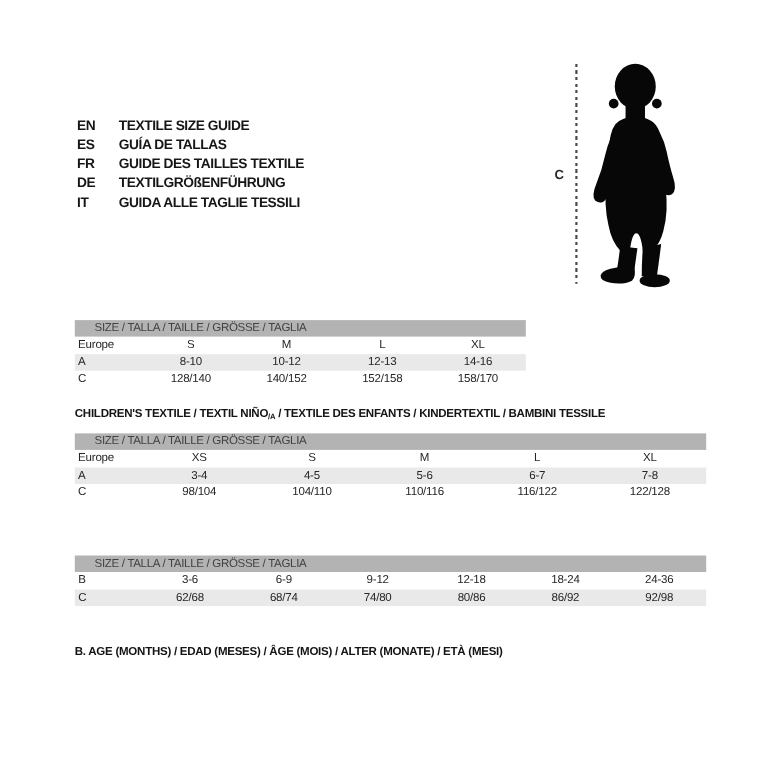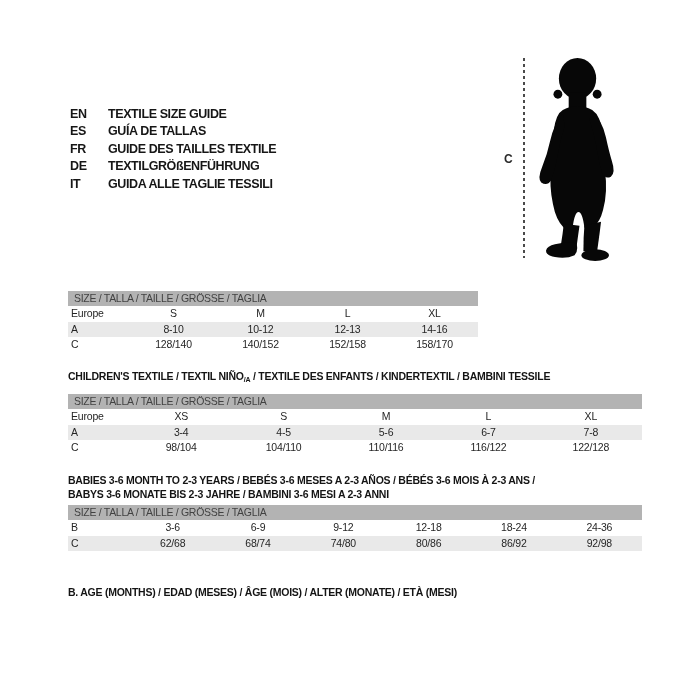--- a/index.html
+++ b/index.html
@@ -36,25 +36,25 @@
   #title2 { top:369px; }
   #title3 { top:473px; }
 
   .tbl { position:absolute; left:68px; }
   #tbl1 { top:291px; width:410px; }
   #tbl2 { top:394px; width:574px; }
   #tbl3 { top:505px; width:574px; }
 
   .tbl-bar {
     height:15px; line-height:15px; background:#b3b3b3; color:#424242;
-    font-size:10.5px; letter-spacing:-0.3px; padding-left:6px; white-space:nowrap;
+    font-size:10.5px; letter-spacing:-0.3px; padding-left:18px; white-space:nowrap;
   }
   .tbl-row {
     display:flex; height:15.5px; line-height:15.5px; font-size:10.5px;
-    letter-spacing:-0.2px; color:#262626;
+    letter-spacing:-0.2px; color:#262626;justify-content:flex-end;
   }
   .tbl-row.alt { background:#e9e9e9; }
   .row-lbl { width:62px; padding-left:3px; box-sizing:border-box; }
   .cell { flex:1; text-align:center; }
 
   
   .legend { position:absolute; left:68px; top:585px; }
   .legend-line {
     font-weight:bold; font-size:10.5px; letter-spacing:-0.25px;
     line-height:15px; color:#141414; white-space:nowrap;
@@ -155,24 +155,20 @@
     <div class="tbl-row">
       <span class="row-lbl">C</span>
       <span class="cell">98/104</span>
       <span class="cell">104/110</span>
       <span class="cell">110/116</span>
       <span class="cell">116/122</span>
       <span class="cell">122/128</span>
     </div>
   </div>
 
-  <div class="sec-title" id="title3">
-    <div>BABIES 3-6 MONTH TO 2-3 YEARS / BEBÉS 3-6 MESES A 2-3 AÑOS / BÉBÉS 3-6 MOIS À 2-3 ANS /</div>
-    <div>BABYS 3-6 MONATE BIS 2-3 JAHRE / BAMBINI 3-6 MESI A 2-3 ANNI</div>
-  </div>
   <div class="tbl" id="tbl3">
     <div class="tbl-bar">SIZE / TALLA / TAILLE / GRÖSSE / TAGLIA</div>
     <div class="tbl-row">
       <span class="row-lbl">B</span>
       <span class="cell">3-6</span>
       <span class="cell">6-9</span>
       <span class="cell">9-12</span>
       <span class="cell">12-18</span>
       <span class="cell">18-24</span>
       <span class="cell">24-36</span>

